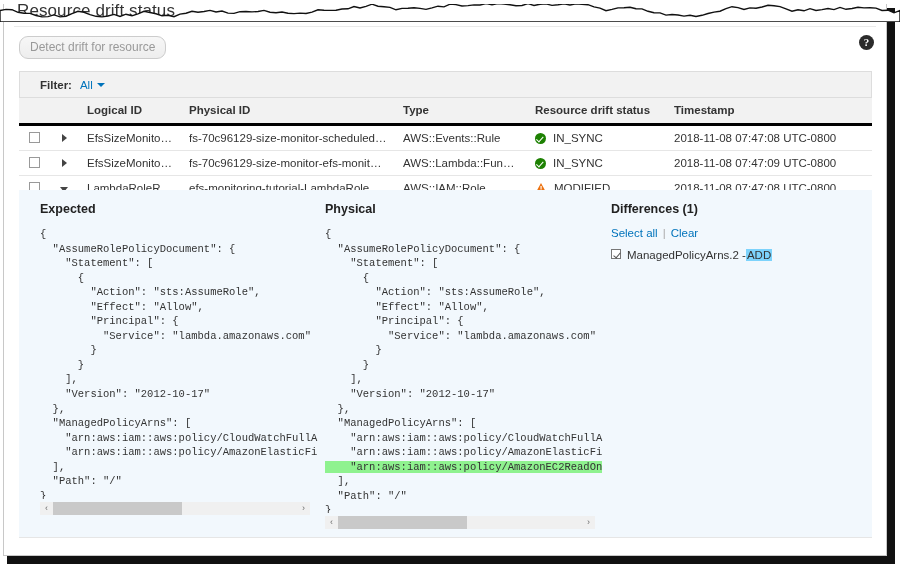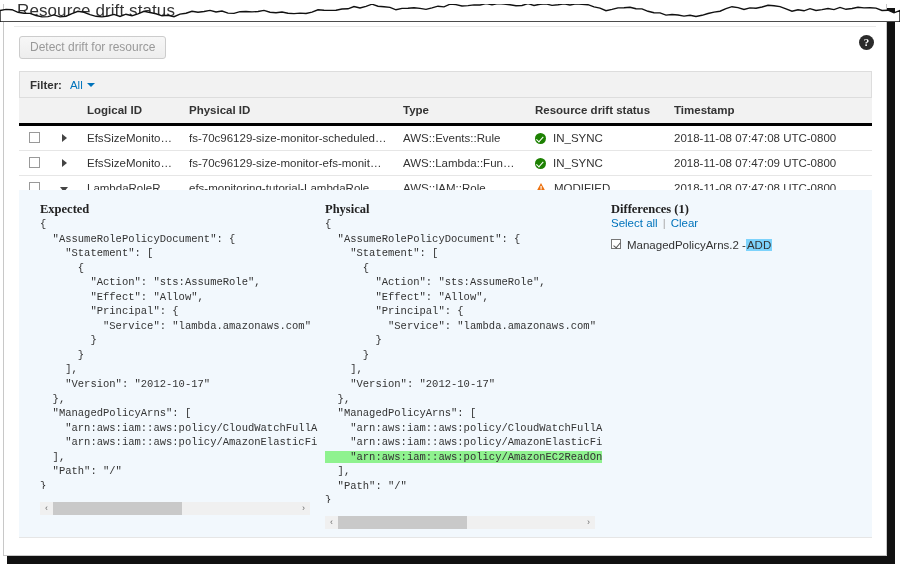--- a/index.html
+++ b/index.html
@@ -102,41 +102,41 @@
   
   .detect-btn {
     position: absolute;
     left: 15px;
     top: 36px;
     padding: 5px 10px 6px 10px;
     font-size: 12px;
     color: #999999;
     background: linear-gradient(to bottom, #f7f7f7, #ededed);
     border: 1px solid #cccccc;
-    border-radius: 3px;
+    border-radius: 9px;
     cursor: default;
     box-sizing: border-box;
     height: 23px;
     line-height: 11px;
   }
 
   
   .filter-bar {
     position: absolute;
     left: 15px;
     top: 71px;
     width: 853px;
     height: 26px;
     background: #f2f2f2;
     border: 1px solid #dddddd;
     border-bottom: none;
     box-sizing: border-box;
     display: flex;
     align-items: center;
-    padding-left: 10px;
+    padding-left: 20px;
   }
   .filter-label {
     font-size: 11.5px;
     font-weight: bold;
     color: #333333;
     margin-right: 8px;
   }
   .filter-value {
     font-size: 11.5px;
     color: #0073bb;
@@ -269,21 +269,21 @@
     background: #f2f8fd;
     border-bottom: 1px solid #e6e6e6;
     box-sizing: border-box;
     overflow: hidden;
   }
   .detail-col { position: absolute; top: 12px; }
   .detail-head {
     font-size: 12.5px;
     font-weight: bold;
     color: #222222;
-    font-family: Liberation Serif, serif;
+    margin-bottom: 11px;
   }
   .json-block {
     font-family: "Liberation Mono", "DejaVu Sans Mono", monospace;
     font-size: 10.5px;
     line-height: 14.55px;
     color: #333333;
     white-space: pre;
     overflow: hidden;
   }
   .hl-green { background: #8ff28f; }

